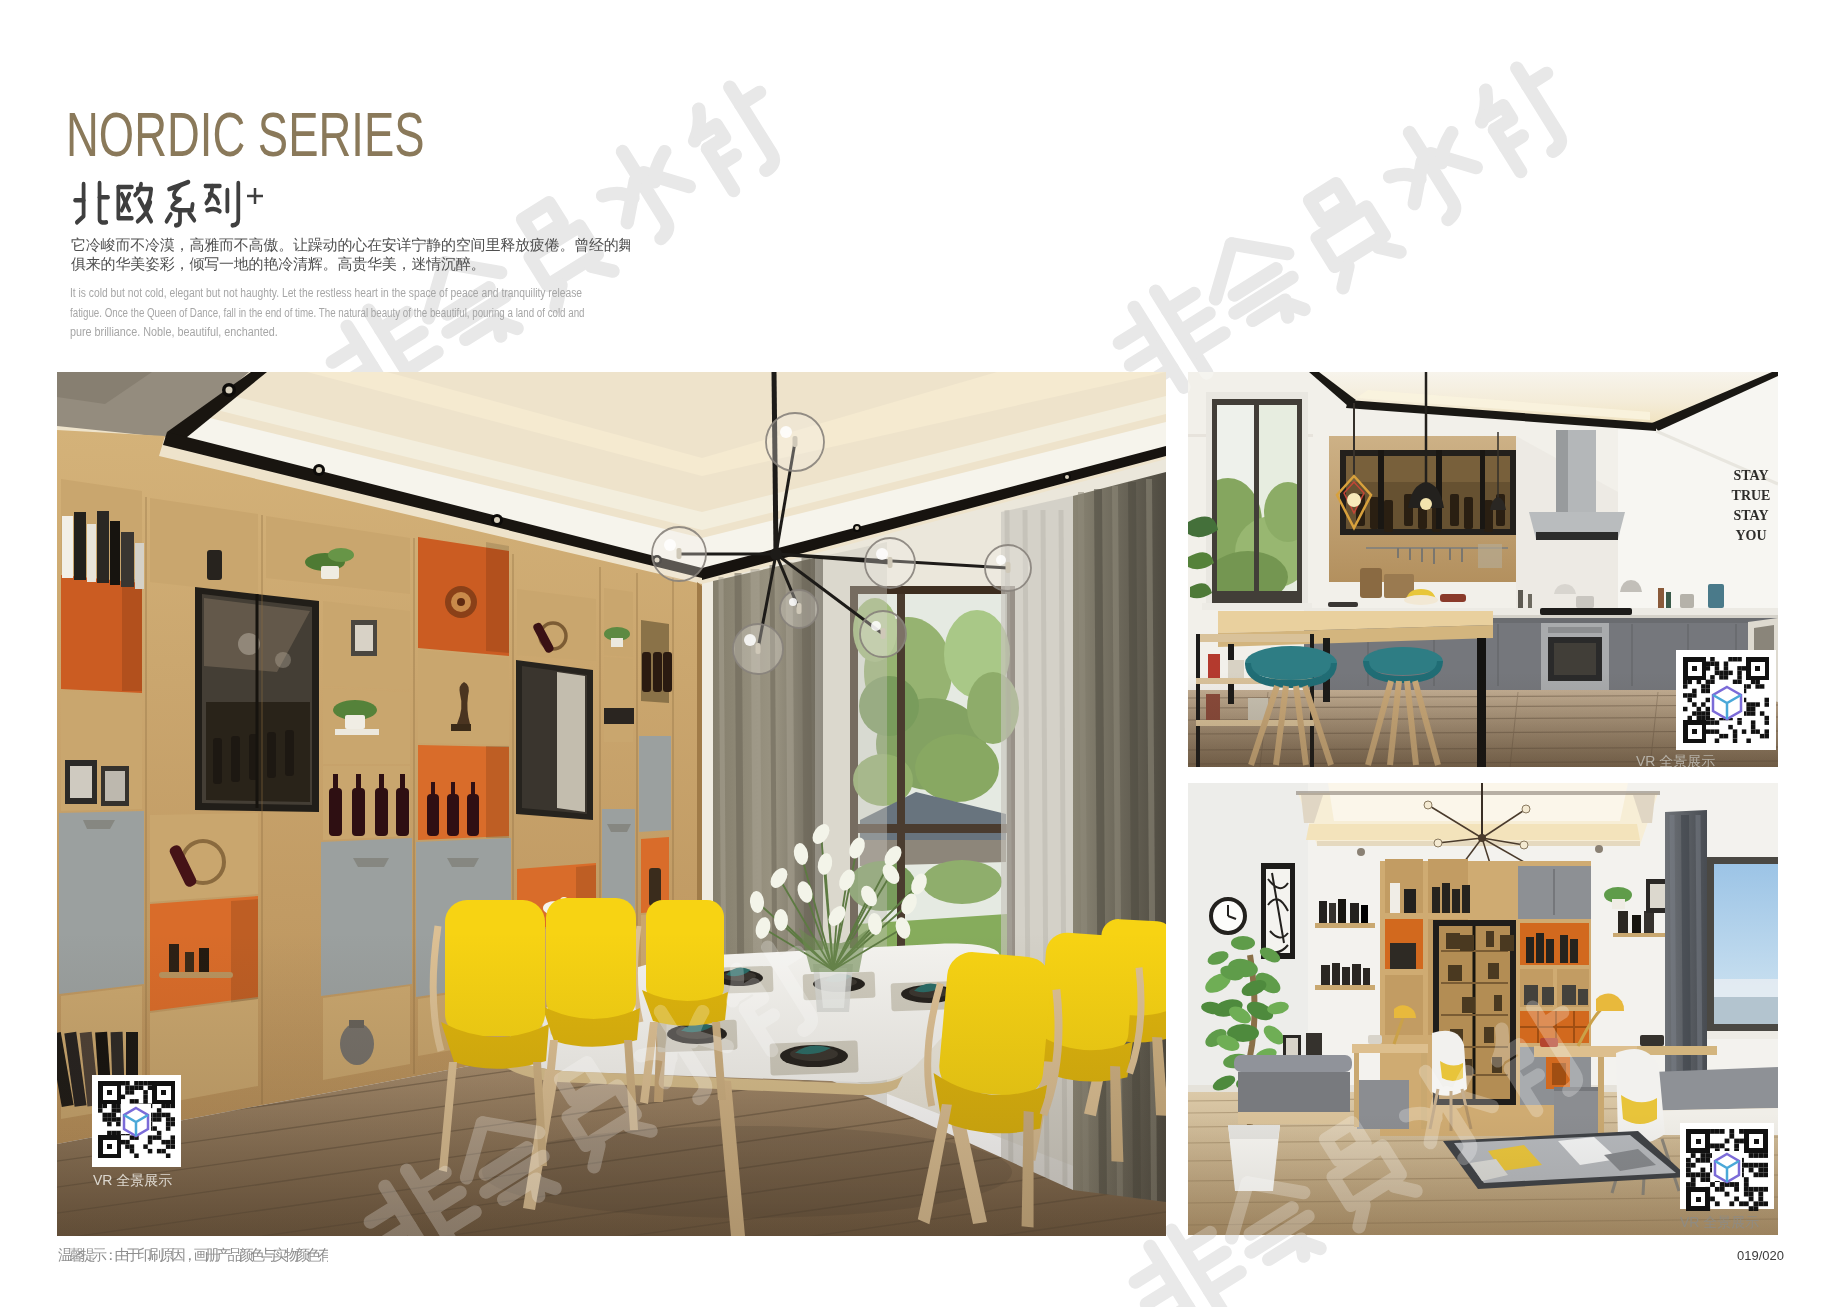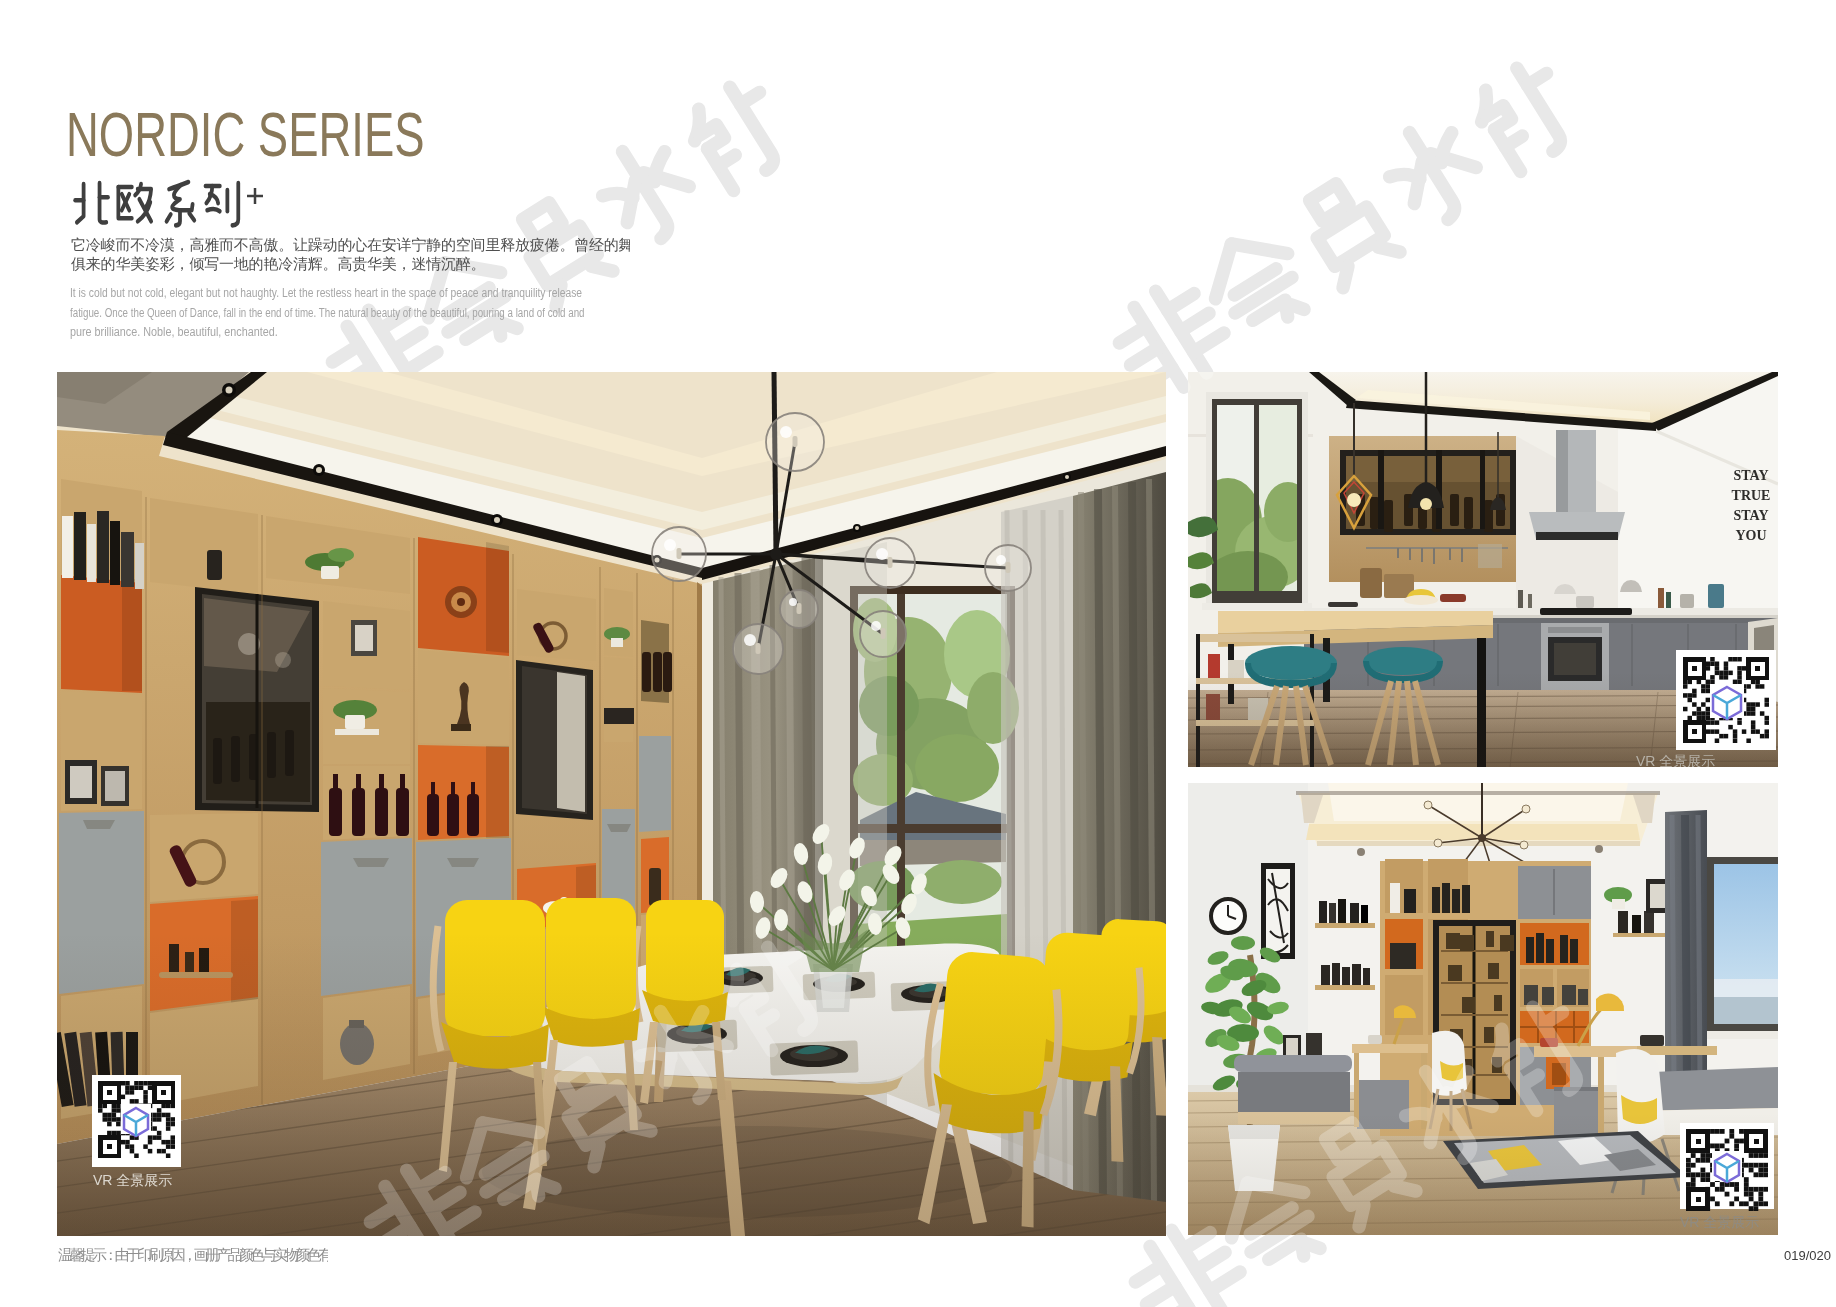--- a/index.html
+++ b/index.html
@@ -1786,15 +1786,15 @@
               <path d="M22 62 H40"></path>
               <path d="M68 8 V78 Q68 88 56 88"></path>
               <path d="M68 26 H88"></path>
             </g>
           </g>
         </svg></div>
     </div>
 
   <div class="abs" style="left:58px;top:1246px;width:270px;overflow:hidden;font-size:15px;letter-spacing:-3.7px;color:#8f8f8f;white-space:nowrap;">温馨提示：由于印刷原因，画册产品颜色与实物颜色有所差异，购买时请以实物为准</div>
 
-  <div class="abs" style="left:1737px;top:1248px;font-size:13px;color:#3c3c3c;margin-left:47px;">019/020</div>
+  <div class="abs" style="left:1737px;top:1248px;font-size:13px;color:#3c3c3c;">019/020</div>
 
 </div>
 
 </body></html>

